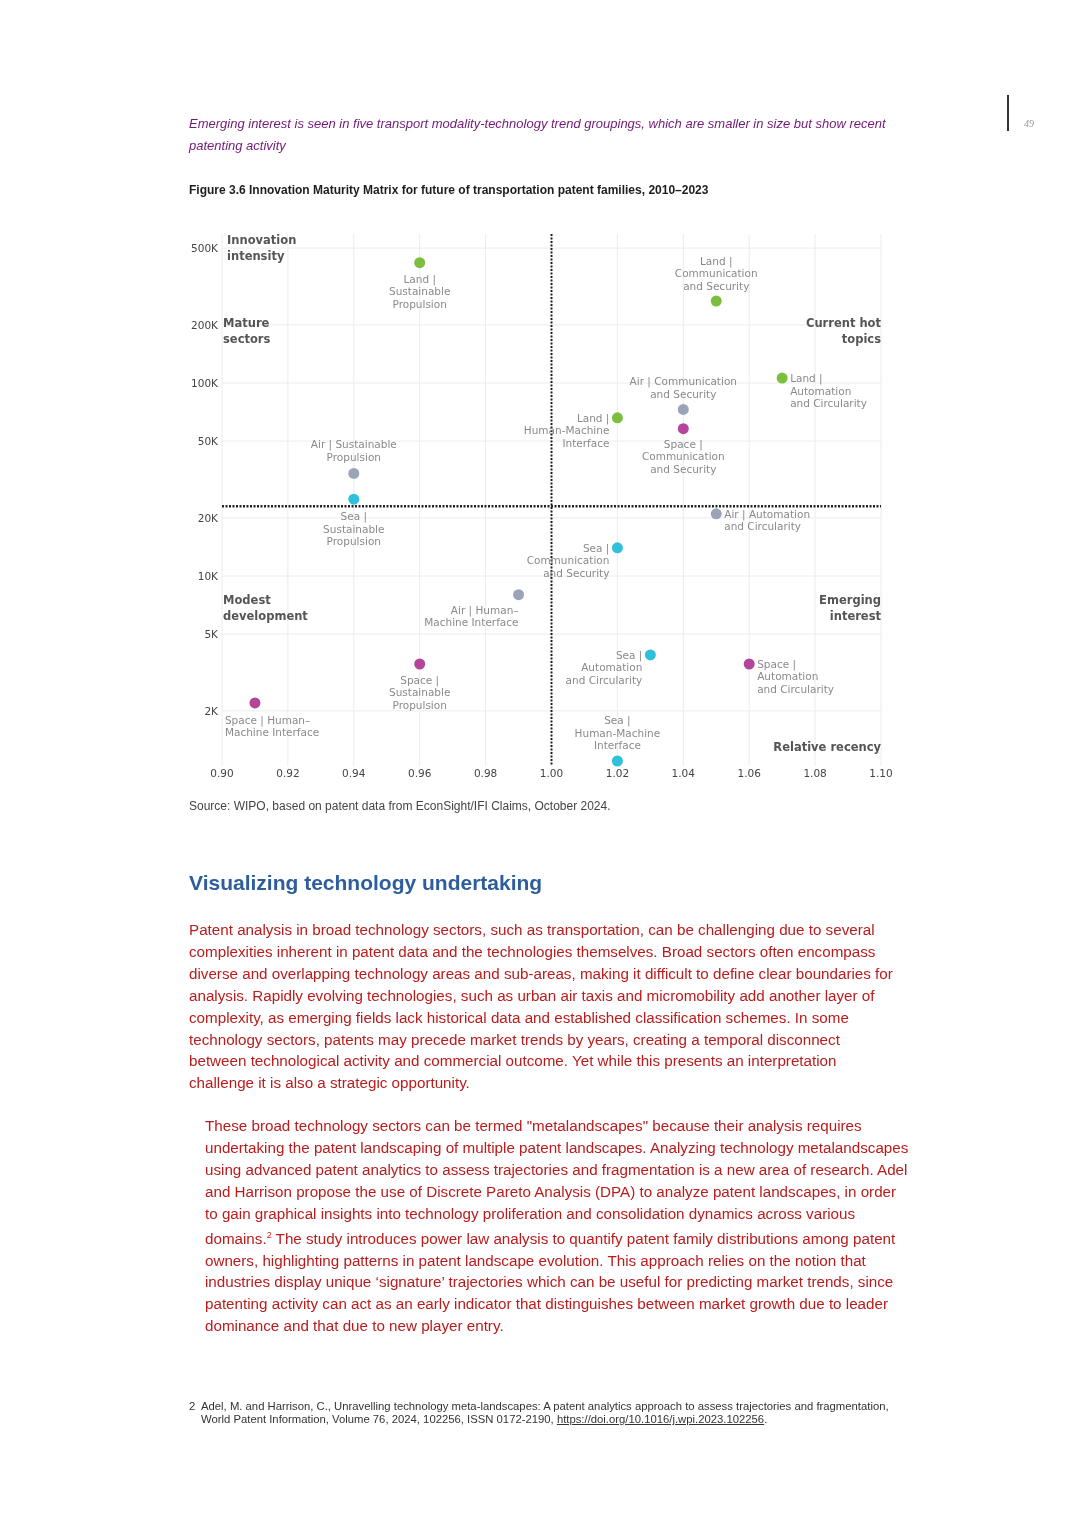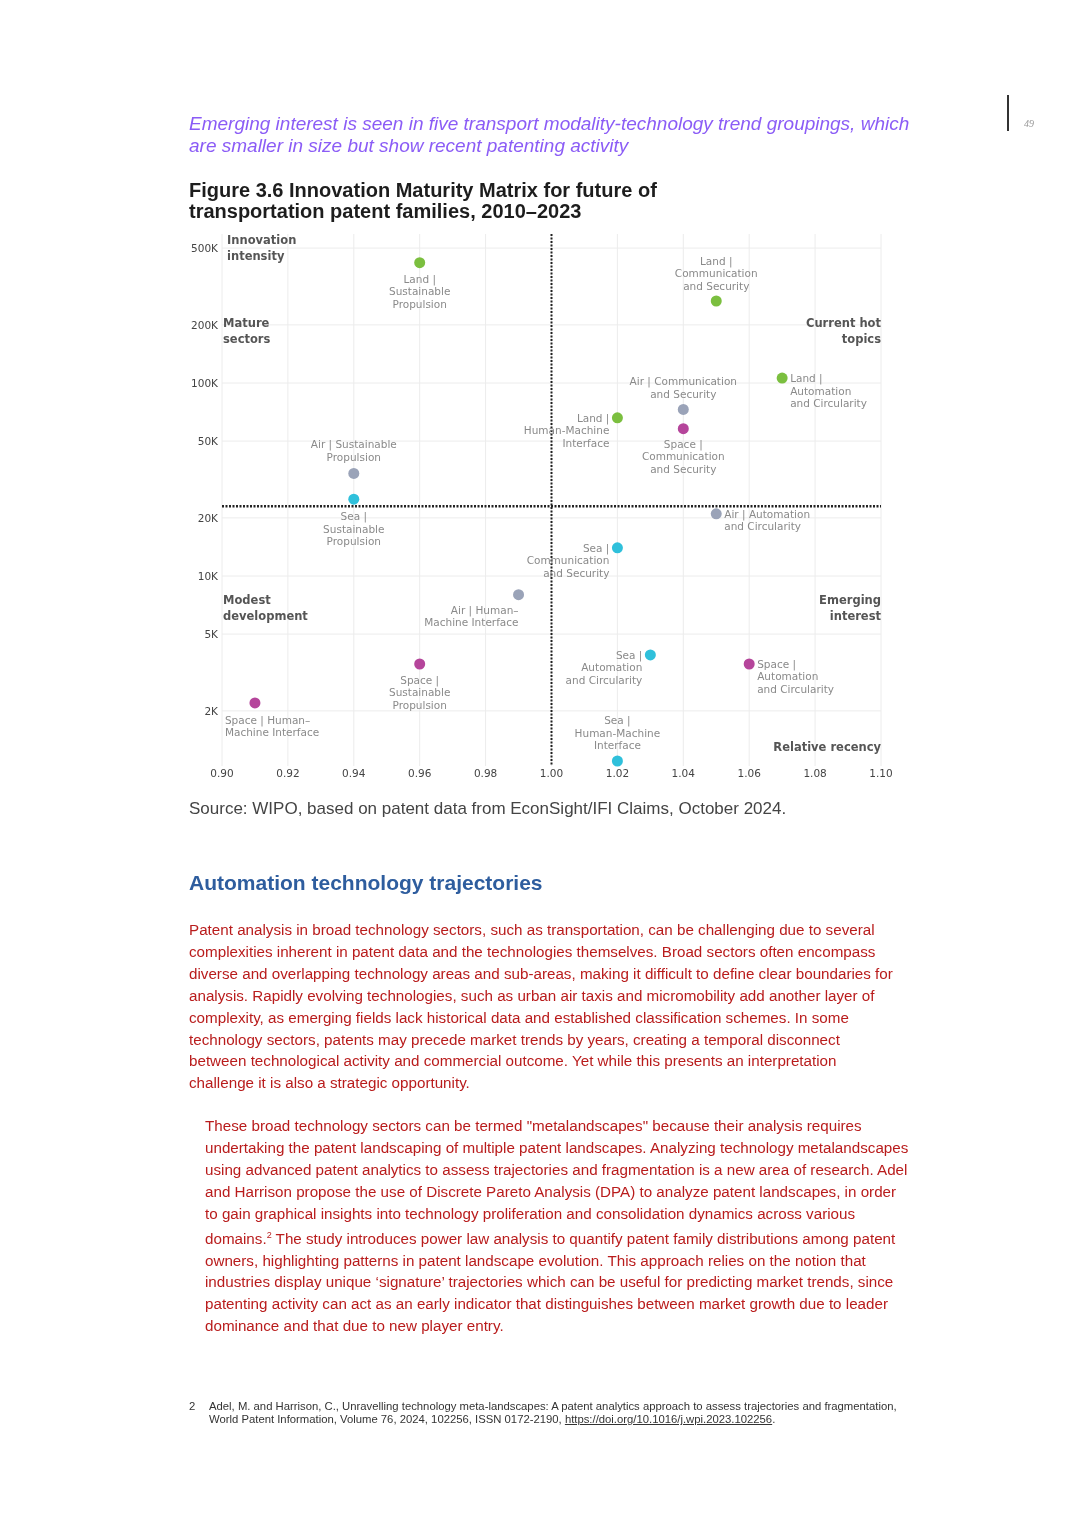--- a/index.html
+++ b/index.html
@@ -1,30 +1,30 @@
 <!DOCTYPE html>
 <html><head>
 <meta charset="utf-8">
 <style>
   html, body { margin: 0; padding: 0; background: #ffffff; }
   body { width: 1080px; height: 1528px; position: relative; overflow: hidden; font-family: "DejaVu Sans", sans-serif; color: #222; }
-  .lead { position: absolute; left: 189px; top: 113px; width: 740px; font-family: "Liberation Sans", sans-serif; font-style: italic; font-size: 19px; line-height: 22px; color: #8b5cf6; }
+  .lead { position: absolute; left: 189px; top: 113px; width: 740px; font-family: "Liberation Sans", sans-serif; font-style: italic; font-size: 13px; line-height: 22px; color: #701a75; }
   .page-rule { position: absolute; left: 1007px; top: 95px; width: 2px; height: 36px; background: #333; }
   .page-num { position: absolute; left: 1024px; top: 118px; font-family: "Liberation Serif", serif; font-style: italic; font-size: 10px; color: #999; }
-  .fig-title { position: absolute; left: 189px; top: 180px; width: 600px; font-family: "Liberation Sans", sans-serif; font-weight: bold; font-size: 20px; line-height: 21px; color: #1d1d1d; }
+  .fig-title { position: absolute; left: 189px; top: 180px; width: 600px; font-family: "Liberation Sans", sans-serif; font-weight: bold; font-size: 12px; line-height: 21px; color: #1d1d1d; }
   .chart { position: absolute; left: 185px; top: 228px; width: 715px; height: 560px; }
   .chart svg { position: absolute; left: 0; top: 0; }
-  .source { position: absolute; left: 189px; top: 799px; font-family: "Liberation Sans", sans-serif; font-size: 17px; color: #444; }
+  .source { position: absolute; left: 189px; top: 799px; font-family: "Liberation Sans", sans-serif; font-size: 12px; color: #444; }
   .section-h { position: absolute; left: 189px; top: 871px; font-family: "Liberation Sans", sans-serif; font-weight: bold; font-size: 21px; color: #2e5d9e; }
   .para { position: absolute; left: 189px; width: 705px; font-family: "Liberation Sans", sans-serif; font-size: 15.2px; line-height: 21.9px; color: #b91c1c; }
   .p1 { top: 919px; }
   .p2 { top: 1115px; margin-left: 16px; }
   .footnote { position: absolute; left: 189px; top: 1400px; width: 710px; font-family: "Liberation Sans", sans-serif; font-size: 11.3px; line-height: 13px; color: #333; }
   .footnote .fn-num { position: absolute; left: 0; top: 0; }
-  .footnote .fn-text { margin-left: 20px; display: block; }
+  .footnote .fn-text { margin-left: 12px; display: block; }
   .footnote a { color: #333; text-decoration: underline; }
   .sup { font-size: 9px; vertical-align: super; }
   .ax { font-family: "DejaVu Sans", sans-serif; font-size: 10.5px; fill: #444; }
   .lbl { font-family: "DejaVu Sans", sans-serif; font-size: 10.5px; fill: #8a8a8a; }
   .quad { font-family: "DejaVu Sans", sans-serif; font-size: 11.5px; font-weight: bold; fill: #555; }
 </style>
 </head>
 <body>
 
 <div class="page-rule"></div>
@@ -112,21 +112,21 @@
       <circle cx="465.34999999999985" cy="426.9245308438857" r="5.5" fill="#2fc0db"></circle>
       <circle cx="564.1999999999999" cy="435.9948674403968" r="5.5" fill="#b5459b"></circle>
       <circle cx="234.69999999999973" cy="435.9948674403968" r="5.5" fill="#b5459b"></circle>
       <circle cx="69.95000000000002" cy="474.91242260131423" r="5.5" fill="#b5459b"></circle>
       <circle cx="432.39999999999986" cy="533.0112117644626" r="5.5" fill="#2fc0db"></circle>
     </svg>
 </div>
 
 <div class="source">Source: WIPO, based on patent data from EconSight/IFI Claims, October 2024.</div>
 
-<div class="section-h">Automation technology trajectories</div>
+<div class="section-h">Visualizing technology undertaking</div>
 
 <div class="para p1">Patent analysis in broad technology sectors, such as transportation, can be challenging due to several complexities inherent in patent data and the technologies themselves. Broad sectors often encompass diverse and overlapping technology areas and sub-areas, making it difficult to define clear boundaries for analysis. Rapidly evolving technologies, such as urban air taxis and micromobility add another layer of complexity, as emerging fields lack historical data and established classification schemes. In some technology sectors, patents may precede market trends by years, creating a temporal disconnect between technological activity and commercial outcome. Yet while this presents an interpretation challenge it is also a strategic opportunity.</div>
 
 <div class="para p2"><span>These broad technology sectors can be termed "metalandscapes" because their analysis requires undertaking the patent landscaping of multiple patent landscapes. Analyzing technology metalandscapes using advanced patent analytics to assess trajectories and fragmentation is a new area of research. Adel and Harrison propose the use of Discrete Pareto Analysis (DPA) to analyze patent landscapes, in order to gain graphical insights into technology proliferation and consolidation dynamics across various domains.</span><span class="sup">2</span><span> The study introduces power law analysis to quantify patent family distributions among patent owners, highlighting patterns in patent landscape evolution. This approach relies on the notion that industries display unique ‘signature’ trajectories which can be useful for predicting market trends, since patenting activity can act as an early indicator that distinguishes between market growth due to leader dominance and that due to new player entry.</span></div>
 
 <div class="footnote">
   <span class="fn-num">2</span>
   <span class="fn-text"><span>Adel, M. and Harrison, C., Unravelling technology meta-landscapes: A patent analytics approach to assess trajectories and fragmentation, World Patent Information, Volume 76, 2024, 102256, ISSN 0172-2190, </span><a>https://doi.org/10.1016/j.wpi.2023.102256</a><span>.</span></span>
 </div>
 

